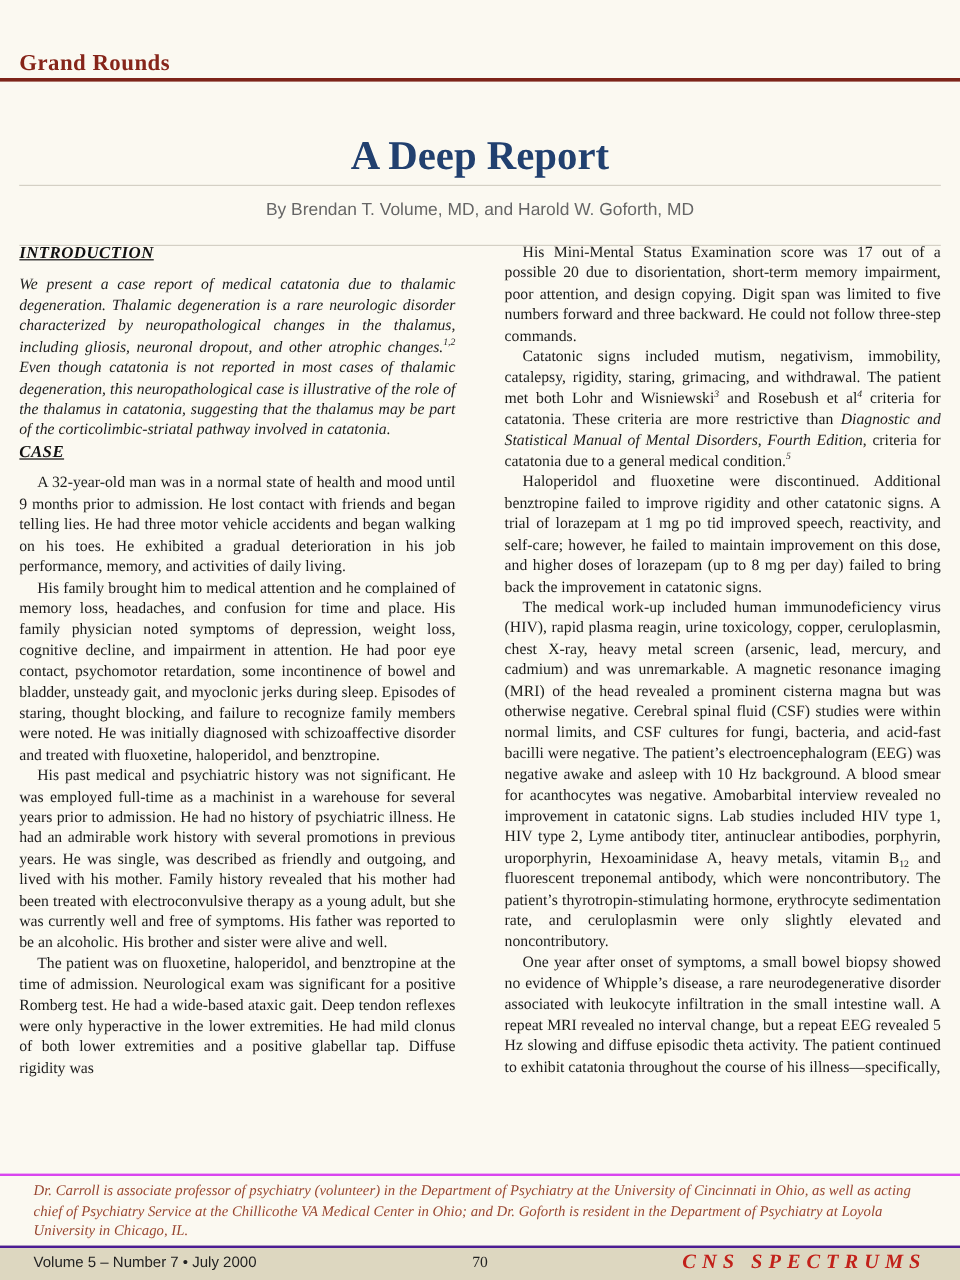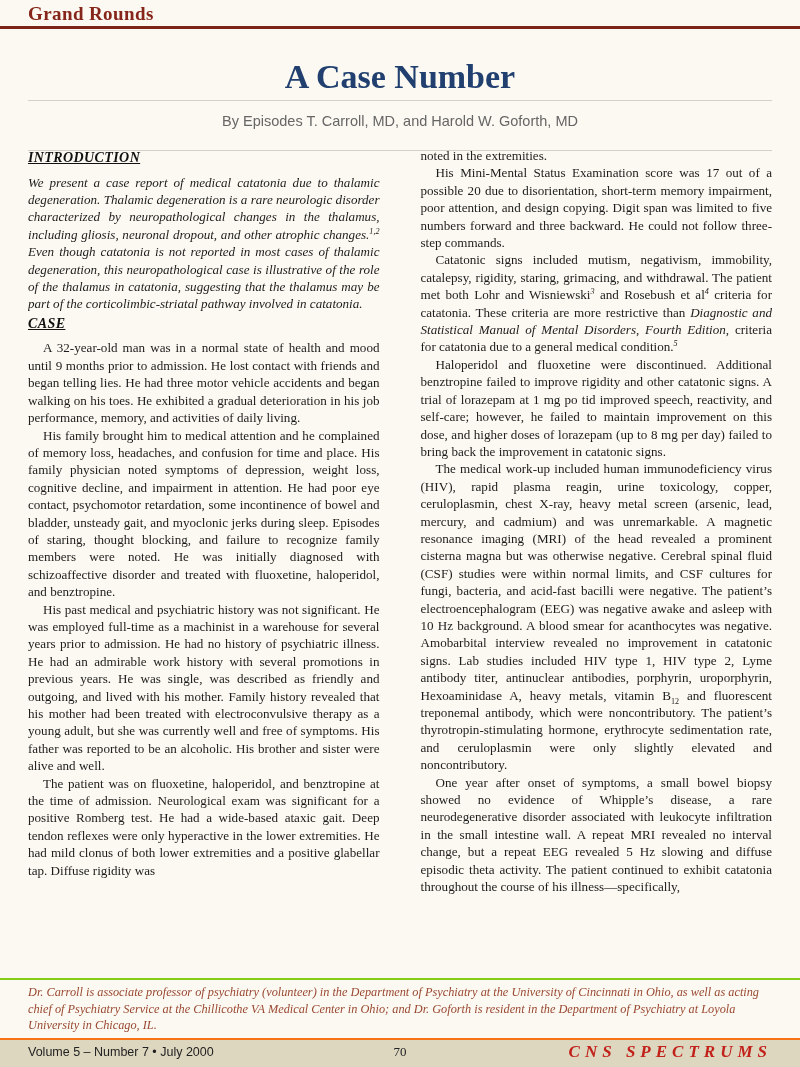--- a/index.html
+++ b/index.html
@@ -4,21 +4,21 @@
 <style>
   html, body { margin: 0; padding: 0; }
   body {
     width: 800px; height: 1067px;
     background: #fbf9f1;
     font-family: "Liberation Serif", serif;
     position: relative;
     overflow: hidden;
     color: #1c1c1c;
   }
-  .page { padding: 0 28px; }
+  .page { padding: 0 16px; margin-top: 39px; }
 
   
   .masthead { padding-top: 3px; }
   .section-label {
     font-size: 19px; font-weight: bold; color: #86251a;
     letter-spacing: 0.4px;
   }
   .masthead-rule {
     height: 3px; background: #7d2419; margin-top: 1px;
   }
@@ -58,27 +58,27 @@
   .col p { margin: 0; }
   .abstract { font-style: italic; }
   .cite { font-style: italic; margin: 7px 0 14px 0 !important; text-indent: 14px; text-align: left; }
   .indent { text-indent: 15px; }
   sup { font-size: 0.62em; line-height: 0; font-style: italic; }
   sub { font-size: 0.62em; line-height: 0; }
 
   
   .footer { position: absolute; left: 0; right: 0; bottom: 0; }
   .credits {
-    border-top: 2px solid #84cc16;
+    border-top: 2px solid #d946ef;
     padding: 4px 28px 5px 28px;
     font-style: italic; font-size: 12.3px; line-height: 1.32;
     color: #9a4832; text-align: left;
   }
   .bottom-bar {
-    border-top: 2px solid #f97316;
+    border-top: 2px solid #4c1d95;
     background: #ddd7c0;
     padding: 3px 28px 6px 28px;
     position: relative;
     display: flex; align-items: center; justify-content: space-between;
     height: 18px;
   }
   .issue-info {
     font-family: "Liberation Sans", sans-serif;
     font-size: 12.5px; color: #222;
   }
@@ -100,39 +100,38 @@
   <div class="masthead">
     <div class="section-label">Grand Rounds</div>
   </div>
 </div>
 <div class="masthead-rule"></div>
 
 <div class="page">
   <div class="title-block">
     <div class="title-hairline hairline-1"></div>
     <div class="title-hairline hairline-2"></div>
-    <h1 class="title-line">A Case Number</h1>
-    <div class="byline">By Episodes T. Carroll, MD, and Harold W. Goforth, MD</div>
+    <h1 class="title-line">A Deep Report</h1>
+    <div class="byline">By Brendan T. Volume, MD, and Harold W. Goforth, MD</div>
   </div>
 
   <div class="columns">
 
     <div class="col">
       <h2 class="section-heading">INTRODUCTION</h2>
       <p class="abstract">We present a case report of medical catatonia due to thalamic degeneration. Thalamic degeneration is a rare neurologic disorder characterized by neuropathological changes in the thalamus, including gliosis, neuronal dropout, and other atrophic changes.<sup>1,2</sup> Even though catatonia is not reported in most cases of thalamic degeneration, this neuropathological case is illustrative of the role of the thalamus in catatonia, suggesting that the thalamus may be part of the corticolimbic-striatal pathway involved in catatonia.</p>
 
       <h2 class="section-heading">CASE</h2>
       <p class="indent">A 32-year-old man was in a normal state of health and mood until 9 months prior to admission. He lost contact with friends and began telling lies. He had three motor vehicle accidents and began walking on his toes. He exhibited a gradual deterioration in his job performance, memory, and activities of daily living.</p>
       <p class="indent">His family brought him to medical attention and he complained of memory loss, headaches, and confusion for time and place. His family physician noted symptoms of depression, weight loss, cognitive decline, and impairment in attention. He had poor eye contact, psychomotor retardation, some incontinence of bowel and bladder, unsteady gait, and myoclonic jerks during sleep. Episodes of staring, thought blocking, and failure to recognize family members were noted. He was initially diagnosed with schizoaffective disorder and treated with fluoxetine, haloperidol, and benztropine.</p>
       <p class="indent">His past medical and psychiatric history was not significant. He was employed full-time as a machinist in a warehouse for several years prior to admission. He had no history of psychiatric illness. He had an admirable work history with several promotions in previous years. He was single, was described as friendly and outgoing, and lived with his mother. Family history revealed that his mother had been treated with electroconvulsive therapy as a young adult, but she was currently well and free of symptoms. His father was reported to be an alcoholic. His brother and sister were alive and well.</p>
       <p class="indent">The patient was on fluoxetine, haloperidol, and benztropine at the time of admission. Neurological exam was significant for a positive Romberg test. He had a wide-based ataxic gait. Deep tendon reflexes were only hyperactive in the lower extremities. He had mild clonus of both lower extremities and a positive glabellar tap. Diffuse rigidity was</p>
     </div>
 
     <div class="col">
-      <p>noted in the extremities.</p>
       <p class="indent">His Mini-Mental Status Examination score was 17 out of a possible 20 due to disorientation, short-term memory impairment, poor attention, and design copying. Digit span was limited to five numbers forward and three backward. He could not follow three-step commands.</p>
       <p class="indent">Catatonic signs included mutism, negativism, immobility, catalepsy, rigidity, staring, grimacing, and withdrawal. The patient met both Lohr and Wisniewski<sup>3</sup> and Rosebush et al<sup>4</sup> criteria for catatonia. These criteria are more restrictive than <i>Diagnostic and Statistical Manual of Mental Disorders</i>, <i>Fourth Edition</i>, criteria for catatonia due to a general medical condition.<sup>5</sup></p>
       <p class="indent">Haloperidol and fluoxetine were discontinued. Additional benztropine failed to improve rigidity and other catatonic signs. A trial of lorazepam at 1 mg po tid improved speech, reactivity, and self-care; however, he failed to maintain improvement on this dose, and higher doses of lorazepam (up to 8 mg per day) failed to bring back the improvement in catatonic signs.</p>
       <p class="indent">The medical work-up included human immunodeficiency virus (HIV), rapid plasma reagin, urine toxicology, copper, ceruloplasmin, chest X-ray, heavy metal screen (arsenic, lead, mercury, and cadmium) and was unremarkable. A magnetic resonance imaging (MRI) of the head revealed a prominent cisterna magna but was otherwise negative. Cerebral spinal fluid (CSF) studies were within normal limits, and CSF cultures for fungi, bacteria, and acid-fast bacilli were negative. The patient’s electroencephalogram (EEG) was negative awake and asleep with 10 Hz background. A blood smear for acanthocytes was negative. Amobarbital interview revealed no improvement in catatonic signs. Lab studies included HIV type 1, HIV type 2, Lyme antibody titer, antinuclear antibodies, porphyrin, uroporphyrin, Hexoaminidase A, heavy metals, vitamin B<sub>12</sub> and fluorescent treponemal antibody, which were noncontributory. The patient’s thyrotropin-stimulating hormone, erythrocyte sedimentation rate, and ceruloplasmin were only slightly elevated and noncontributory.</p>
       <p class="indent">One year after onset of symptoms, a small bowel biopsy showed no evidence of Whipple’s disease, a rare neurodegenerative disorder associated with leukocyte infiltration in the small intestine wall. A repeat MRI revealed no interval change, but a repeat EEG revealed 5 Hz slowing and diffuse episodic theta activity. The patient continued to exhibit catatonia throughout the course of his illness—specifically,</p>
     </div>
 
   </div>
 </div>
 

